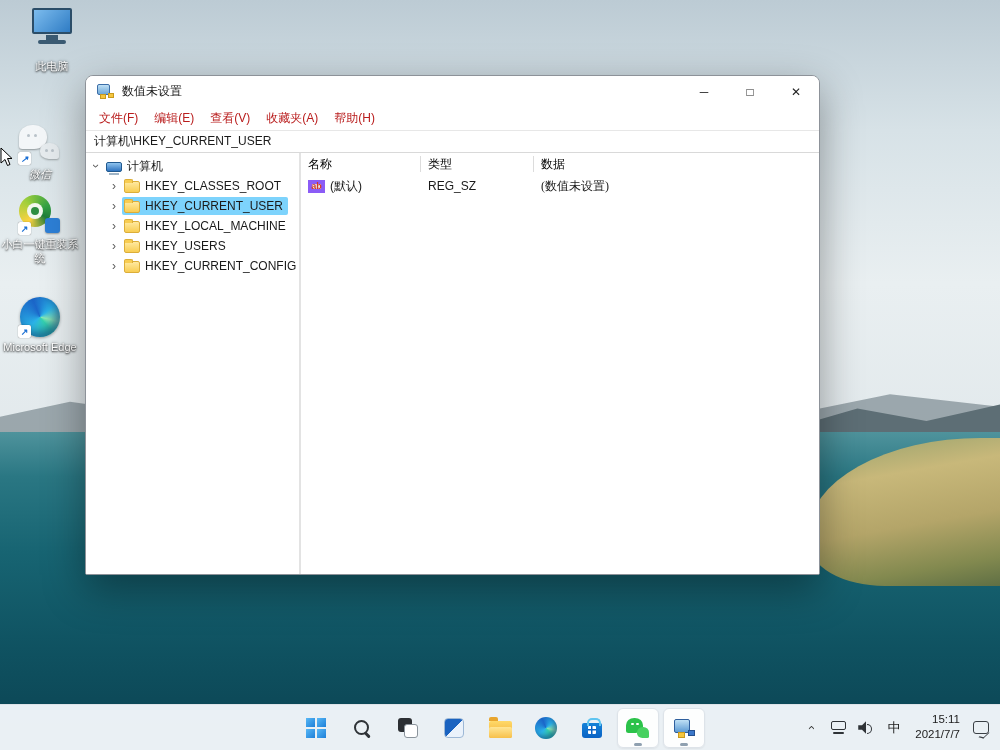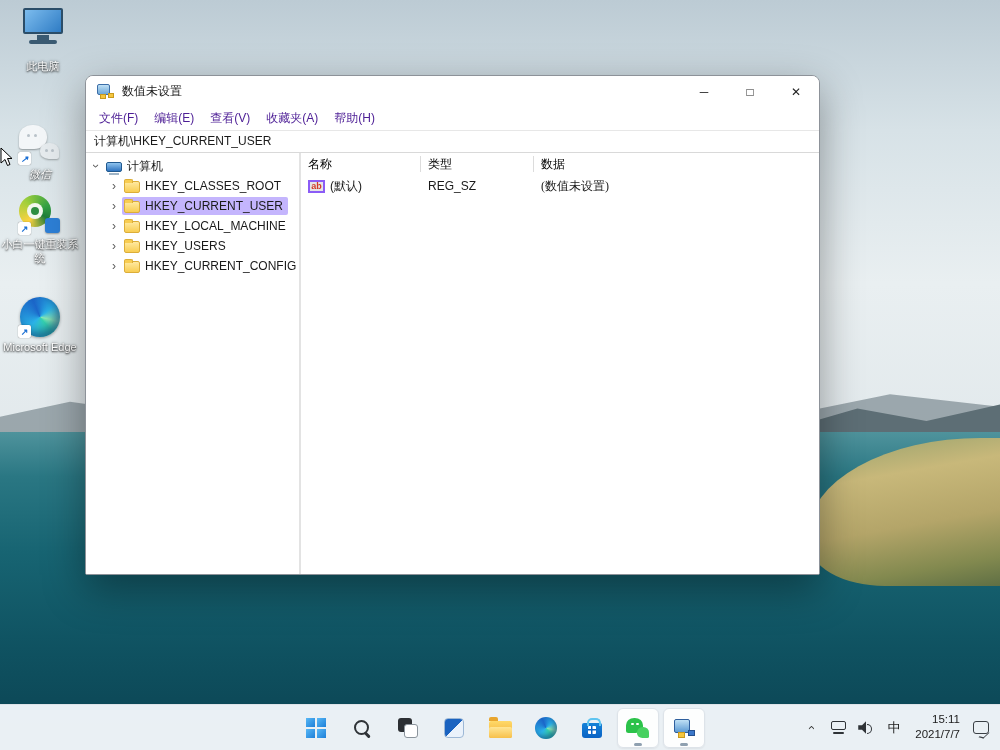--- a/index.html
+++ b/index.html
@@ -60,58 +60,58 @@
     box-shadow:0 14px 42px rgba(0,0,0,.38); display:flex; flex-direction:column; }
   .titlebar { height:31px; display:flex; align-items:center; background:#fff; flex:0 0 auto; }
   .regedit-glyph { position:relative; width:17px; height:15px; margin:0 8px 0 11px; }
   .regedit-glyph .rg1 { position:absolute; left:0; top:0; width:13px; height:11px; background:linear-gradient(180deg,#bfe0f5,#6ea8d8); border:1px solid #3c6ea8; border-radius:2px; }
   .regedit-glyph .rg2 { position:absolute; left:3px; bottom:0; width:6px; height:5px; background:#f5c63e; border:1px solid #c89a1e; }
   .regedit-glyph .rg3 { position:absolute; right:0; bottom:1px; width:6px; height:5px; background:#f5c63e; border:1px solid #c89a1e; }
   .titlebar-title { font-size:12px; color:#1a1a1a; }
   .titlebar-buttons { margin-left:auto; display:flex; height:100%; }
   .tb-btn { width:46px; height:100%; display:flex; align-items:center; justify-content:center; font-size:12px; color:#222; }
 
-  .menubar { height:23px; display:flex; align-items:center; padding-left:5px; font-size:12px; color:#4c1d95; flex:0 0 auto; }
+  .menubar { height:23px; display:flex; align-items:center; padding-left:5px; font-size:12px; color:#b91c1c; flex:0 0 auto; }
   .menu-item { padding:3px 8px; }
 
   .addressbar { height:23px; border-top:1px solid #e7e7e7; border-bottom:1px solid #d9d9d9;
     display:flex; align-items:center; padding-left:8px; font-size:12px; color:#1a1a1a; flex:0 0 auto; background:#fff; }
 
   .content { flex:1; display:flex; min-height:0; background:#fff; }
   .tree-pane { width:213px; flex:0 0 auto; padding-top:3px; overflow:hidden; }
   .splitter { width:2px; flex:0 0 auto; background:#e3e3e3; }
   .list-pane { flex:1; min-width:0; }
 
   .tree-row { display:flex; align-items:center; height:20px; font-size:12px; color:#1a1a1a; margin-left:2px; }
   .tree-row.child { margin-left:20px; }
   .chev { width:16px; height:16px; flex:0 0 auto; display:flex; align-items:center; justify-content:center; color:#5a5a5a; font-size:12px; }
   .chev::before { content:"\203A"; display:inline-block; }
   .chev.expanded::before { transform:rotate(90deg); }
   .row-body { display:inline-flex; align-items:flex-end; padding:2px 5px 2px 2px; border-radius:2px; white-space:nowrap; }
-  .tree-row.selected .row-body { background:#c4b5fd; }
+  .tree-row.selected .row-body { background:#7dd3fc; }
 
   .computer-icon { position:relative; width:16px; height:13px; margin-right:5px; }
   .computer-icon::before { content:""; position:absolute; left:0; right:0; top:0; bottom:3px;
     background:linear-gradient(180deg,#8ec3ee,#2f74c0); border:1px solid #20598f; border-radius:2px; }
   .computer-icon::after { content:""; position:absolute; bottom:0; left:3px; right:3px; height:2px; background:#9fb4c6; }
 
   .folder { position:relative; width:16px; height:12px; margin-right:5px;
     background:linear-gradient(180deg,#ffe9a0,#f8cd52); border:1px solid #dcae38; border-radius:1px 2px 2px 2px; }
   .folder::before { content:""; position:absolute; top:-3px; left:-1px; width:7px; height:3px;
     background:#f8cd52; border:1px solid #dcae38; border-bottom:none; border-radius:2px 2px 0 0; }
 
   .list-header { display:flex; height:22px; align-items:center; font-size:12px; color:#000000; }
   .hcell { height:100%; display:flex; align-items:center; padding-left:7px; position:relative; }
   .hcell.sep::after { content:""; position:absolute; right:0; top:3px; bottom:3px; width:1px; background:#dcdcdc; }
   .c-name { width:120px; flex:0 0 auto; }
   .c-type { width:113px; flex:0 0 auto; }
   .c-data { flex:1; min-width:0;font-family:Liberation Serif, serif; }
   .list-row { display:flex; align-items:center; height:22px; font-size:12px; color:#1a1a1a; }
   .cell { display:flex; align-items:center; padding-left:7px; overflow:hidden; white-space:nowrap; }
-  .ab-icon { width:17px; height:13px; margin-right:5px; flex:0 0 auto; border:2px solid #8b5cf6; background:#e5e5e5;
+  .ab-icon { width:17px; height:13px; margin-right:5px; flex:0 0 auto; border:4px solid #8b5cf6; background:#e5e5e5;
     color:#d23a28; font-size:9px; font-weight:bold; display:flex; align-items:center; justify-content:center; line-height:1; }
 
   
   .taskbar { position:absolute; left:0; right:0; bottom:0; height:46px; background:rgba(242,246,250,.97);
     border-top:1px solid rgba(0,0,0,.05); z-index:20; }
   .tb-apps { position:absolute; left:50%; top:3px; transform:translateX(-50%); display:flex; gap:4px; }
   .tb-app { position:relative; width:42px; height:40px; border-radius:6px; display:flex; align-items:center; justify-content:center; }
   .tb-app.active { background:rgba(255,255,255,.9); border:1px solid #dde3e9; box-shadow:0 1px 2px rgba(0,0,0,.06); }
   .tb-app.active::after { content:""; position:absolute; bottom:1px; left:50%; transform:translateX(-50%);
     width:8px; height:3px; border-radius:2px; background:#8fa0b0; }
@@ -190,21 +190,21 @@
   <div class="bg-sky"></div>
   <div class="bg-mountain-far"></div>
   <div class="bg-mountain-near"></div>
   <div class="bg-water"></div>
   <div class="bg-grass"></div>
 
   <svg class="cursor" width="14" height="20" viewBox="0 0 14 20">
     <path d="M1,1 L1,16 L5,12.5 L7.5,18.5 L10,17.5 L7.5,11.5 L12,11.5 Z" fill="#ffffff" stroke="#000000" stroke-width="1"></path>
   </svg>
 
-  <div class="desktop-icon" style="left:4px; top:6px;gap:12px;">
+  <div class="desktop-icon" style="left:13px; top:6px;gap:12px;">
     <span class="di-art">
       <i class="pc-screen"></i>
         <i class="pc-stand"></i>
         <i class="pc-base"></i>
     </span>
     <span class="di-label">此电脑</span>
   </div>
 
   <div class="desktop-icon" style="left:1px; top:123px;font-style:italic;">
     <span class="di-art">

